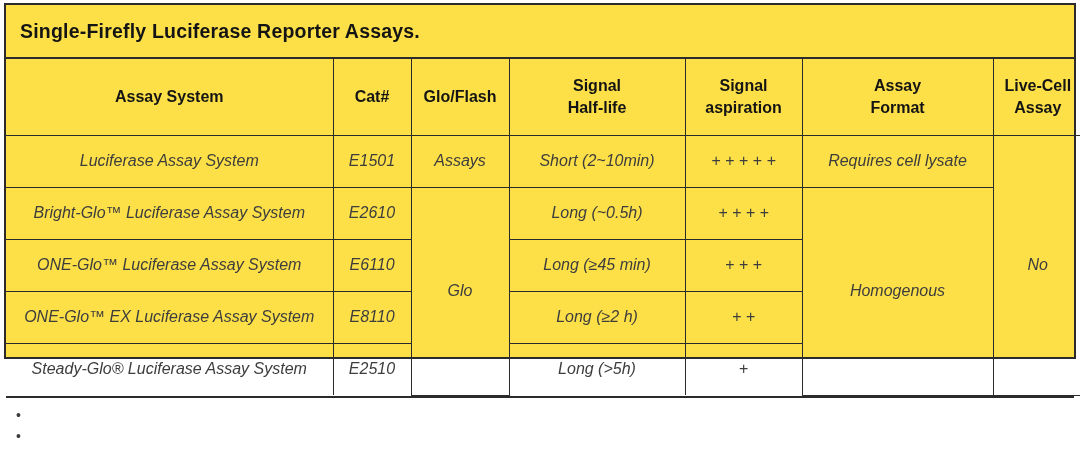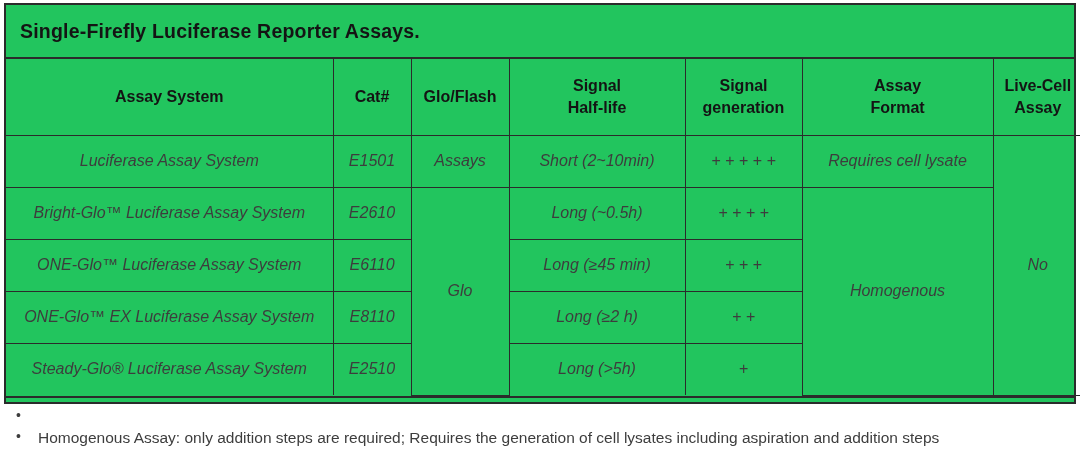--- a/index.html
+++ b/index.html
@@ -16,25 +16,25 @@
   .page {
     position: relative;
     width: 1080px;
     height: 456px;
     box-sizing: border-box;
     padding: 3px 4px 4px 4px;
   }
   .frame {
     box-sizing: border-box;
     width: 100%;
-    height: 401px;
+    height: 356px;
     border: 2px solid #2b2b2b;
     display: flex;
     flex-direction: column;
-    background: #22c55e;
+    background: #fde047;
   }
   .title-bar {
     height: 54px;
     flex: 0 0 54px;
     display: flex;
     align-items: center;
     padding-left: 14px;
     box-sizing: border-box;
     border-bottom: 2px solid #2b2b2b;
   }
@@ -131,21 +131,21 @@
         <tr>
           <th class="cell-left">Assay System</th>
           <th>Cat#</th>
           <th>Glo/Flash</th>
           <th>
             <span>Signal</span><br>
             <span>Half-life</span>
           </th>
           <th>
             <span>Signal</span><br>
-            <span>generation</span>
+            <span>aspiration</span>
           </th>
           <th>
             <span>Assay</span><br>
             <span>Format</span>
           </th>
           <th>
             <span>Live-Cell</span><br>
             <span>Assay</span>
           </th>
         </tr>
@@ -191,18 +191,17 @@
         </tr>
       </tbody>
     </table>
 
     <div class="notes">
       <div class="note-row">
         <span class="note-bullet">•</span>
       </div>
       <div class="note-row">
         <span class="note-bullet">•</span>
-        <span class="note-text">Homogenous Assay: only addition steps are required; Requires the generation of cell lysates including aspiration and addition steps</span>
       </div>
     </div>
 
   </div>
 </div>
 
 </body></html>

